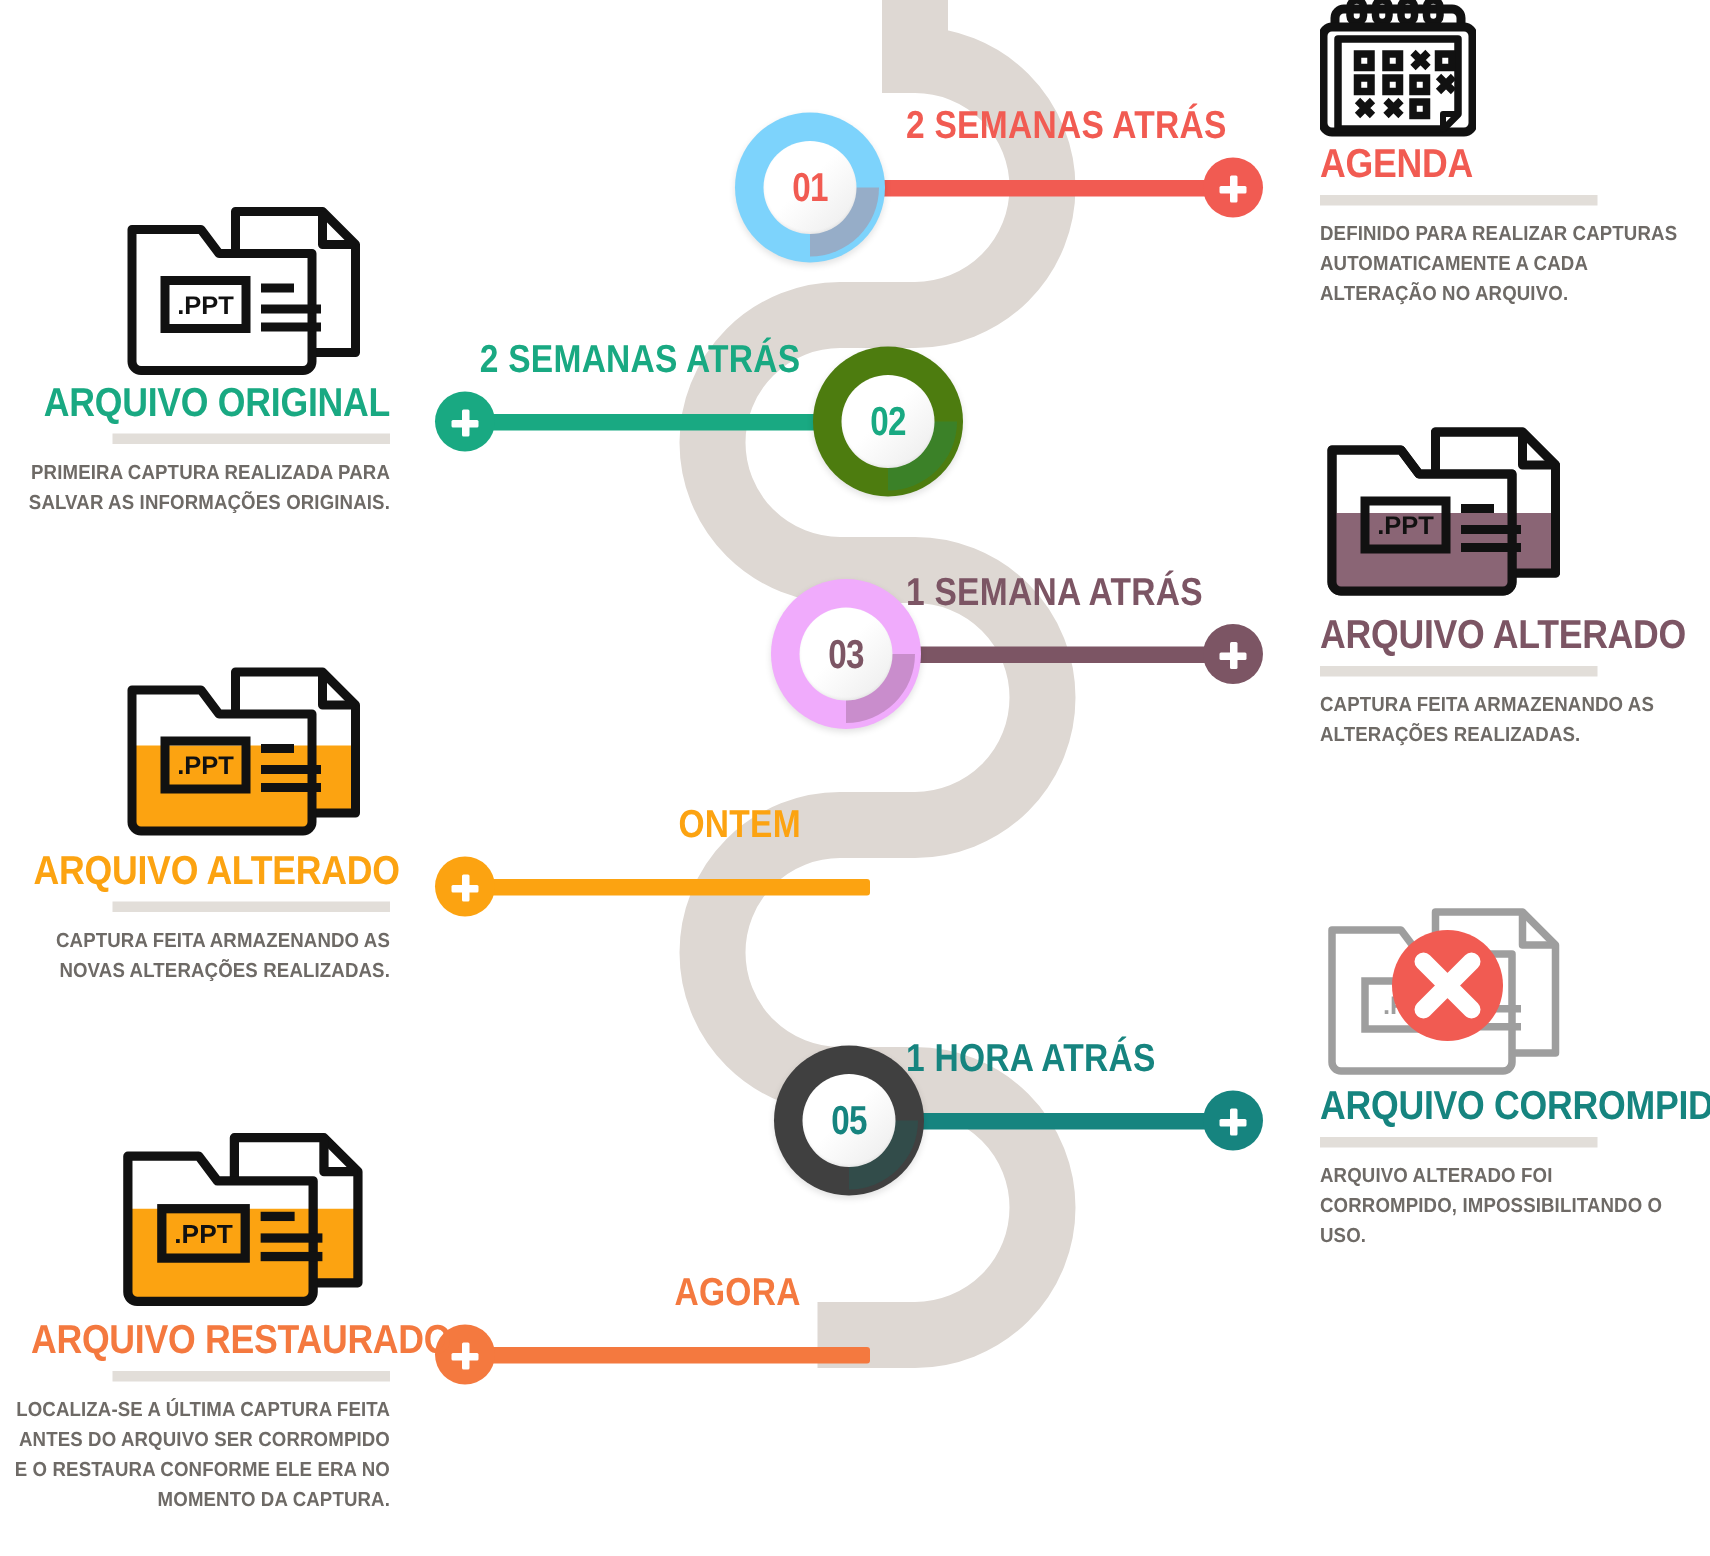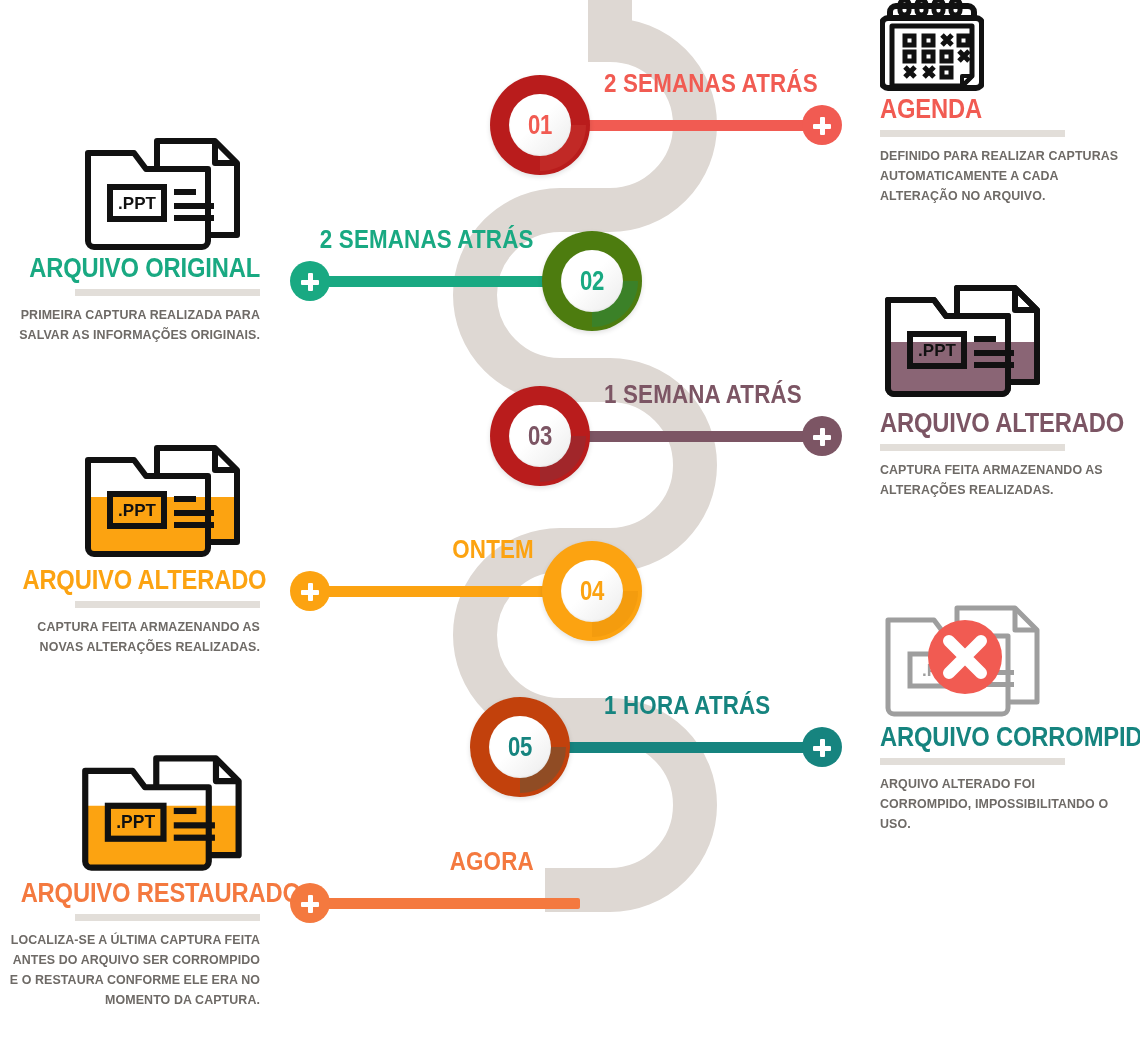--- a/index.html
+++ b/index.html
@@ -149,21 +149,21 @@
          A 85 85 0 0 1 610 890
          L 545 890" fill="none" stroke="#ded8d3" stroke-width="44" stroke-linecap="butt"></path>
   </svg>
 
   <div class="tl-row" style="left:0;top:46px;width:1140px;">
     <div class="tl-line" style="left:560px;width:262px;background:#f15b52;"></div>
     <div class="tl-plus" style="left:802px;background:#f15b52;">
       <span class="cross-h"></span>
       <span class="cross-v"></span>
     </div>
-    <div class="tl-ring" style="left:490px;background:#b91c1c;">
+    <div class="tl-ring" style="left:490px;background:#7dd3fc;">
       <div class="tl-shadow">
           <i style="background:#d94a42;"></i>
         </div>
       <div class="tl-disc">
         <span class="tl-num" style="color:#f15b52;">01</span>
       </div>
     </div>
     <div class="tl-label right" style="left:604px;color:#f15b52;">2 SEMANAS ATRÁS</div>
   </div>
 
@@ -183,55 +183,47 @@
     </div>
     <div class="tl-label left" style="right:606px;color:#19a982;">2 SEMANAS ATRÁS</div>
   </div>
 
   <div class="tl-row" style="left:0;top:357px;width:1140px;">
     <div class="tl-line" style="left:560px;width:262px;background:#7c5564;"></div>
     <div class="tl-plus" style="left:802px;background:#7c5564;">
       <span class="cross-h"></span>
       <span class="cross-v"></span>
     </div>
-    <div class="tl-ring" style="left:490px;background:#b91c1c;">
+    <div class="tl-ring" style="left:514px;background:#f0abfc;">
       <div class="tl-shadow">
           <i style="background:#63404e;"></i>
         </div>
       <div class="tl-disc">
         <span class="tl-num" style="color:#7c5564;">03</span>
       </div>
     </div>
     <div class="tl-label right" style="left:604px;color:#7c5564;">1 SEMANA ATRÁS</div>
   </div>
 
   <div class="tl-row" style="left:0;top:512px;width:1140px;">
     <div class="tl-line" style="left:318px;width:262px;background:#fca311;"></div>
     <div class="tl-plus" style="left:290px;background:#fca311;">
       <span class="cross-h"></span>
       <span class="cross-v"></span>
     </div>
-    <div class="tl-ring" style="left:542px;background:#fca311;">
-      <div class="tl-shadow">
-          <i style="background:#e08c07;"></i>
-        </div>
-      <div class="tl-disc">
-        <span class="tl-num" style="color:#fca311;">04</span>
-      </div>
-    </div>
     <div class="tl-label left" style="right:606px;color:#fca311;">ONTEM</div>
   </div>
 
   <div class="tl-row" style="left:0;top:668px;width:1140px;">
     <div class="tl-line" style="left:560px;width:262px;background:#16847f;"></div>
     <div class="tl-plus" style="left:802px;background:#16847f;">
       <span class="cross-h"></span>
       <span class="cross-v"></span>
     </div>
-    <div class="tl-ring" style="left:470px;background:#c2410c;">
+    <div class="tl-ring" style="left:516px;background:#404040;">
       <div class="tl-shadow">
           <i style="background:#0d6a66;"></i>
         </div>
       <div class="tl-disc">
         <span class="tl-num" style="color:#16847f;">05</span>
       </div>
     </div>
     <div class="tl-label right" style="left:604px;color:#16847f;">1 HORA ATRÁS</div>
   </div>
 

